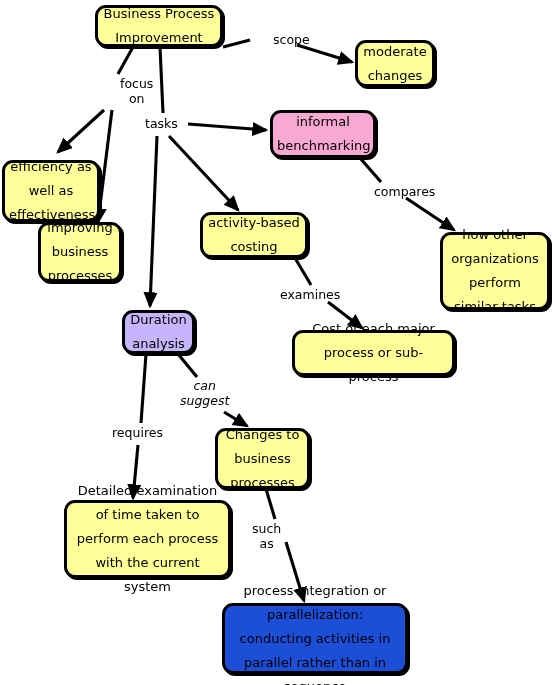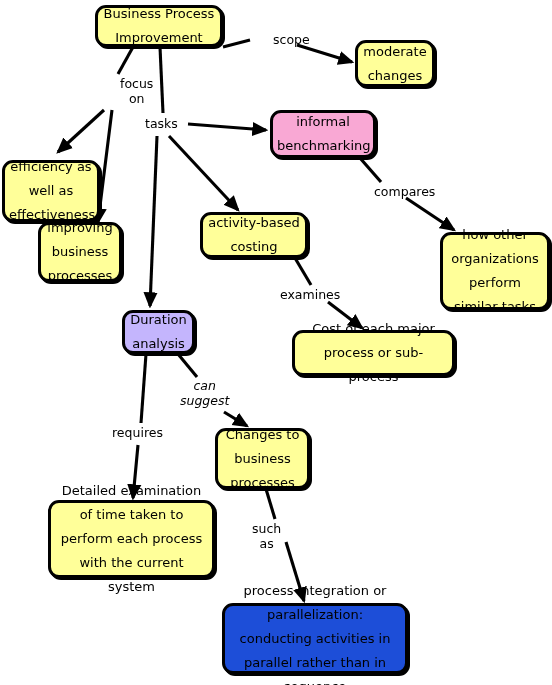--- a/index.html
+++ b/index.html
@@ -111,21 +111,21 @@
       </div>
       <div class="node" style="left: 112px; top: 310px; width: 73px; height: 44px; background: #c4b5fd; border-color: rgb(0, 0, 0); margin-left: 10px;">
         <span>Duration analysis</span>
       </div>
       <div class="node" style="left: 292px; top: 330px; width: 163px; height: 46px; background: rgb(255, 255, 153); border-color: rgb(0, 0, 0);">
         <span>Cost of each major process or sub-process</span>
       </div>
       <div class="node" style="left: 215px; top: 428px; width: 95px; height: 61px; background: rgb(255, 255, 153); border-color: rgb(0, 0, 0);">
         <span>Changes to business processes</span>
       </div>
-      <div class="node" style="left: 48px; top: 500px; width: 167px; height: 78px; background: rgb(255, 255, 153); border-color: rgb(0, 0, 0);">
+      <div class="node" style="left: 64px; top: 500px; width: 167px; height: 78px; background: rgb(255, 255, 153); border-color: rgb(0, 0, 0);">
         <span>Detailed examination of time taken to perform each process with the current system</span>
       </div>
       <div class="node" style="left: 222px; top: 603px; width: 186px; height: 71px; background: #1d4ed8; border-color: rgb(0, 0, 0);">
         <span>process integration or parallelization: conducting activities in parallel rather than in sequence</span>
       </div>
     </div>
   <div id="labels-layer">
       <div class="link-label" style="left: 255px; top: 32px; margin-left: 18px;">
         <div>scope</div>
       </div>

